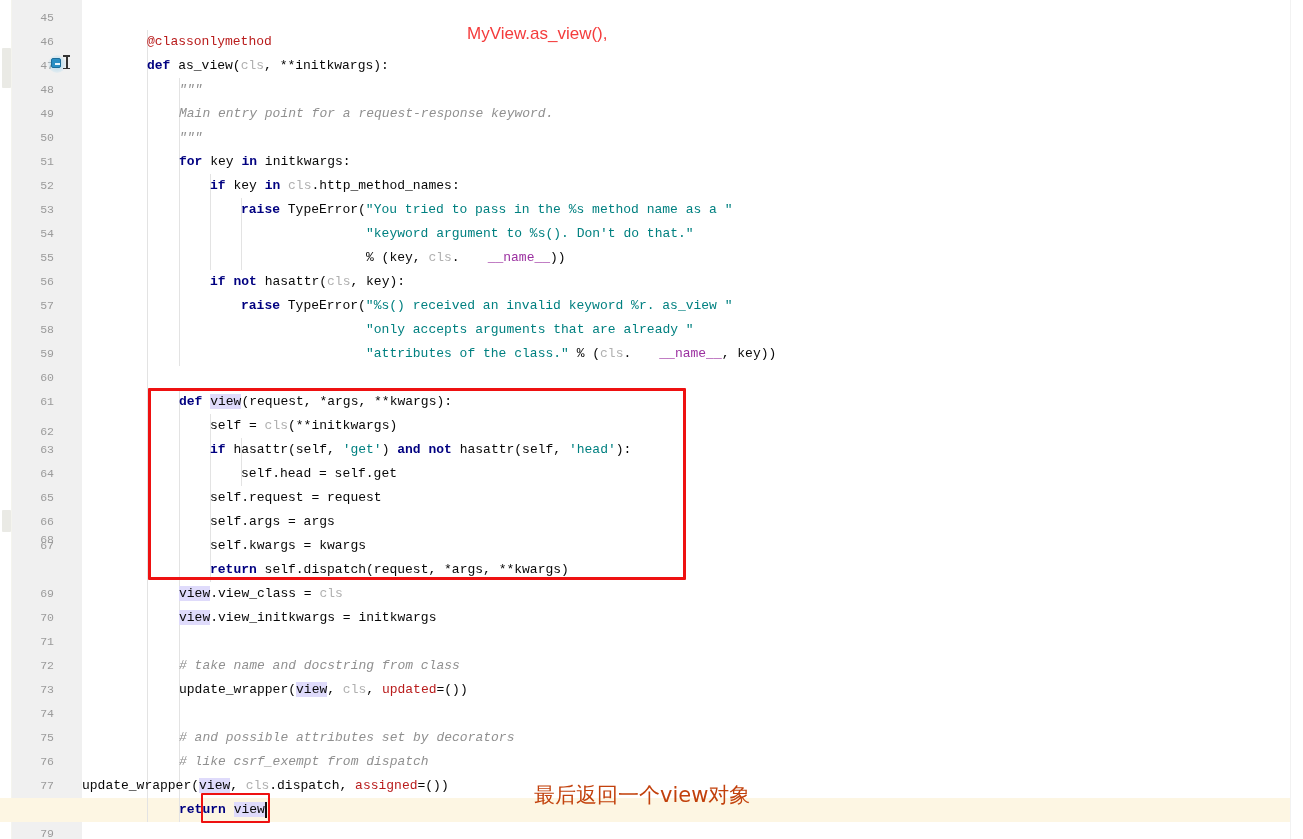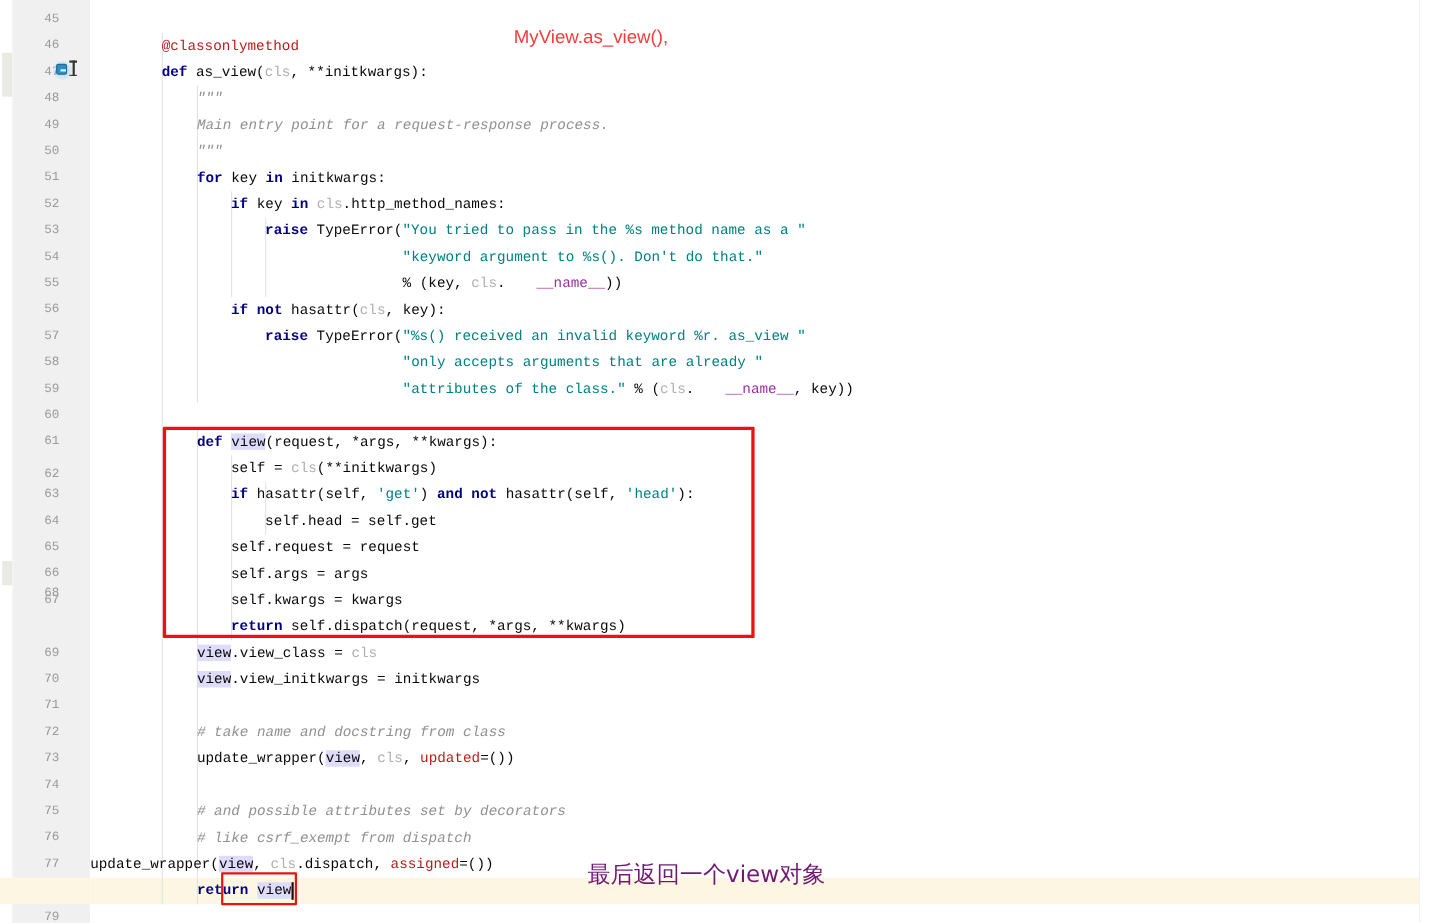--- a/index.html
+++ b/index.html
@@ -176,21 +176,21 @@
   }
   .red-box.thin { border-width: 2px; }
   .red-note {
     position: absolute;
     color: #f43c3c;
     font-family: "Liberation Sans", sans-serif;
     font-size: 17px;
     white-space: nowrap;
   }
   .red-note.cn {
-    color: #701a75;
+    color: #c2410c;
     font-size: 21px;
     font-family: "DejaVu Sans", sans-serif;
   }
 
   
   .right-scroll {
     position: absolute; right: 0; top: 0;
     width: 12px; height: 839px;
     background: #ffffff;
   }
@@ -296,21 +296,21 @@
         <div class="indent-guide" style="left: 97px; top: 390px; height: 192px;"></div>
         <div class="indent-guide" style="left: 128px; top: 414px; height: 168px;"></div>
         <div class="indent-guide" style="left: 159px; top: 438px; height: 48px;"></div>
         <div class="indent-guide" style="left: 97px; top: 582px; height: 240px;"></div>
       </div>
     <div id="code-lines">
         <div class="code-line" style="top: 6px; padding-left: 34px;"></div>
         <div class="code-line" style="top: 30px; padding-left: 65px;"><span class="deco">@classonlymethod</span></div>
         <div class="code-line" style="top: 54px; padding-left: 65px;"><span class="kw">def</span> as_view(<span class="cls">cls</span>, **initkwargs):</div>
         <div class="code-line" style="top: 78px; padding-left: 97px;"><span class="com">"""</span></div>
-        <div class="code-line" style="top: 102px; padding-left: 97px;"><span class="com">Main entry point for a request-response process.</span></div>
+        <div class="code-line" style="top: 102px; padding-left: 97px;"><span class="com">Main entry point for a request-response keyword.</span></div>
         <div class="code-line" style="top: 126px; padding-left: 97px;"><span class="com">"""</span></div>
         <div class="code-line" style="top: 150px; padding-left: 97px;"><span class="kw">for</span> key <span class="kw">in</span> initkwargs:</div>
         <div class="code-line" style="top: 174px; padding-left: 128px;"><span class="kw">if</span> key <span class="kw">in</span> <span class="cls">cls</span>.http_method_names:</div>
         <div class="code-line" style="top: 198px; padding-left: 159px;"><span class="kw">raise</span> TypeError(<span class="str">"You tried to pass in the %s method name as a "</span></div>
         <div class="code-line" style="top: 222px; padding-left: 284px;"><span class="str">"keyword argument to %s(). Don't do that."</span></div>
         <div class="code-line" style="top: 246px; padding-left: 284px;">% (key, <span class="cls">cls</span>.<span class="dunder">__name__</span>))</div>
         <div class="code-line" style="top: 270px; padding-left: 128px;"><span class="kw">if</span> <span class="kw">not</span> hasattr(<span class="cls">cls</span>, key):</div>
         <div class="code-line" style="top: 294px; padding-left: 159px;"><span class="kw">raise</span> TypeError(<span class="str">"%s() received an invalid keyword %r. as_view "</span></div>
         <div class="code-line" style="top: 318px; padding-left: 284px;"><span class="str">"only accepts arguments that are already "</span></div>
         <div class="code-line" style="top: 342px; padding-left: 284px;"><span class="str">"attributes of the class."</span> % (<span class="cls">cls</span>.<span class="dunder">__name__</span>, key))</div>

